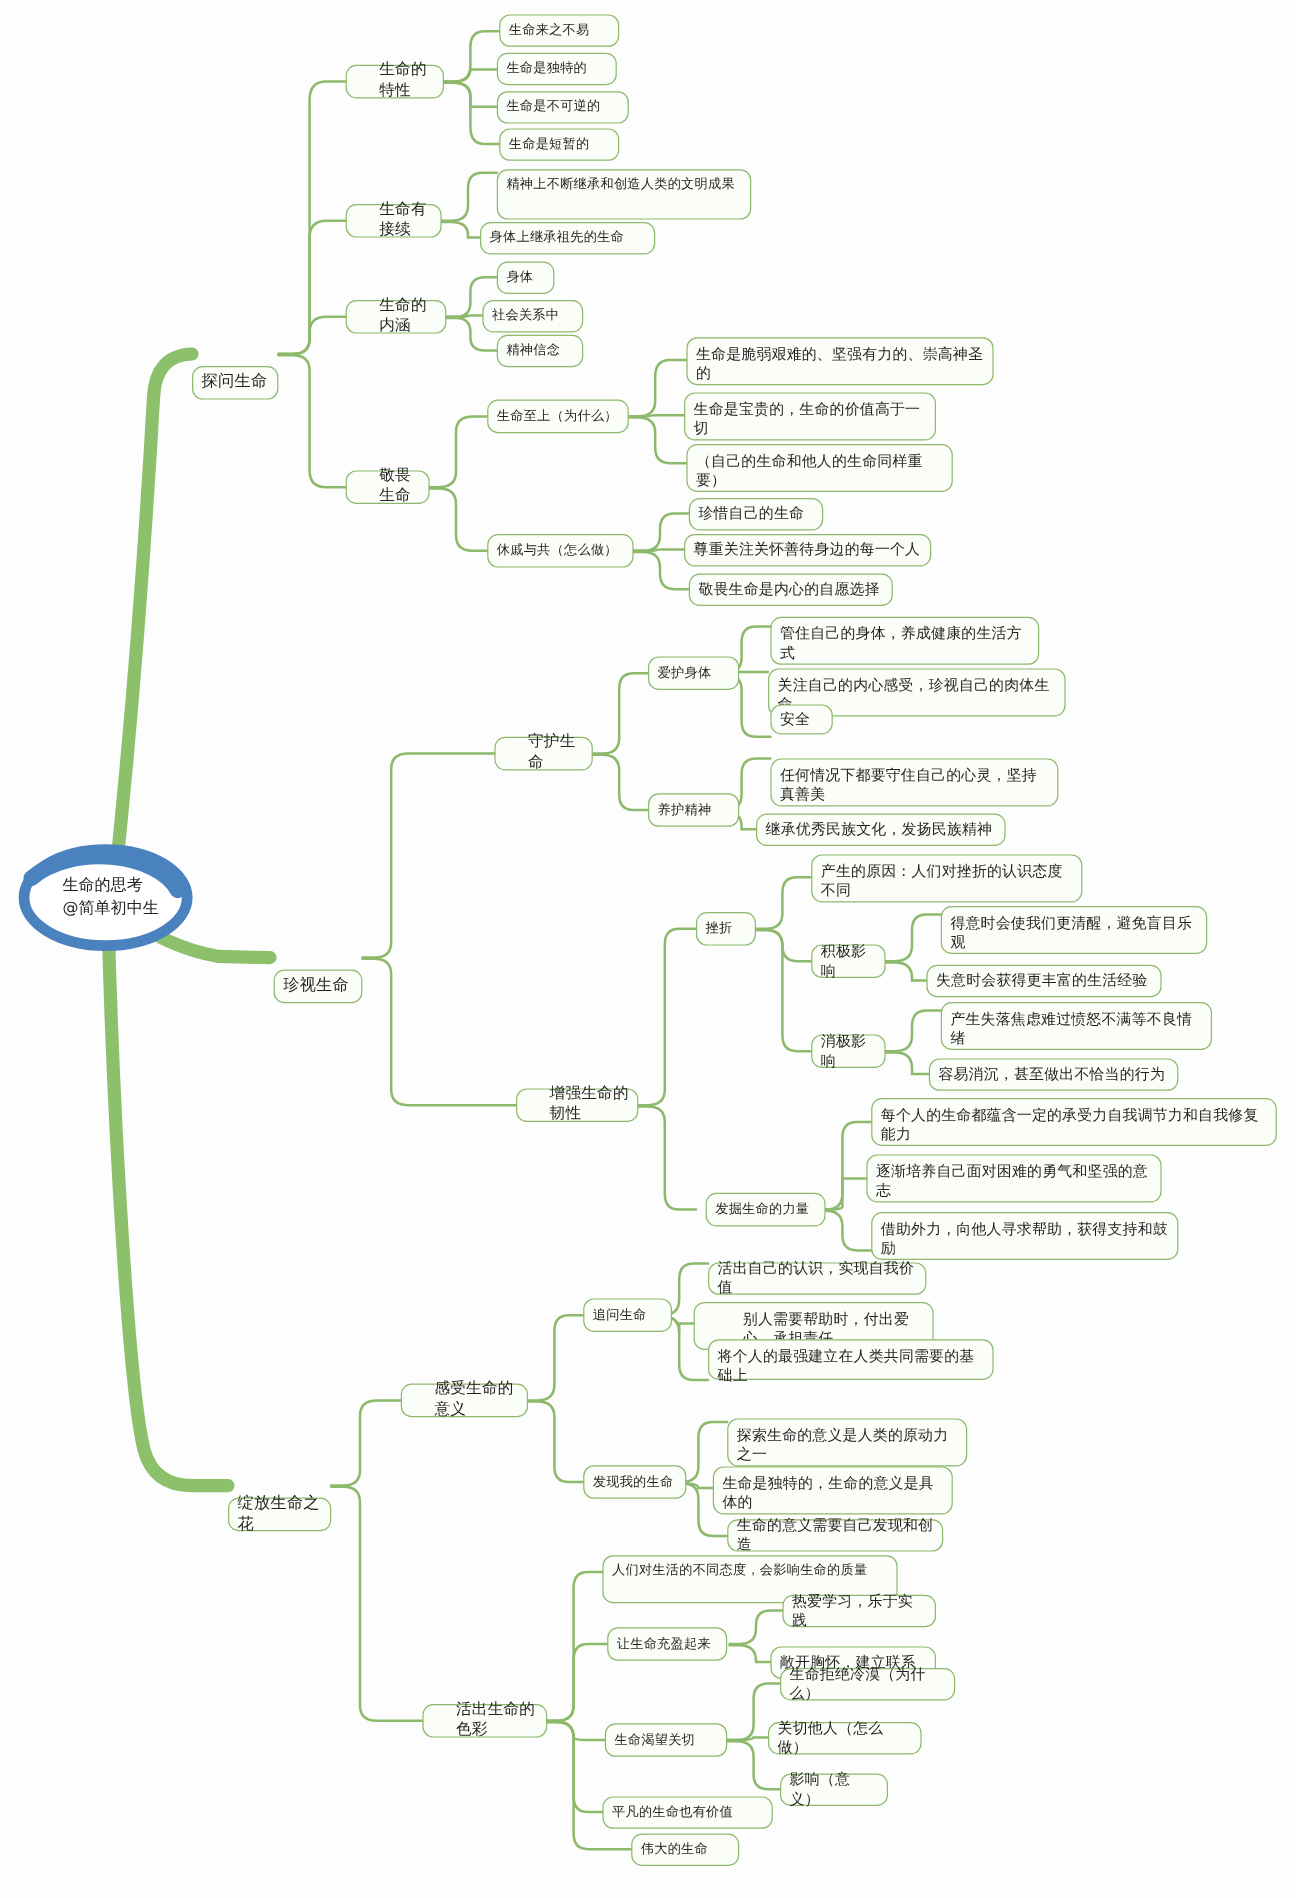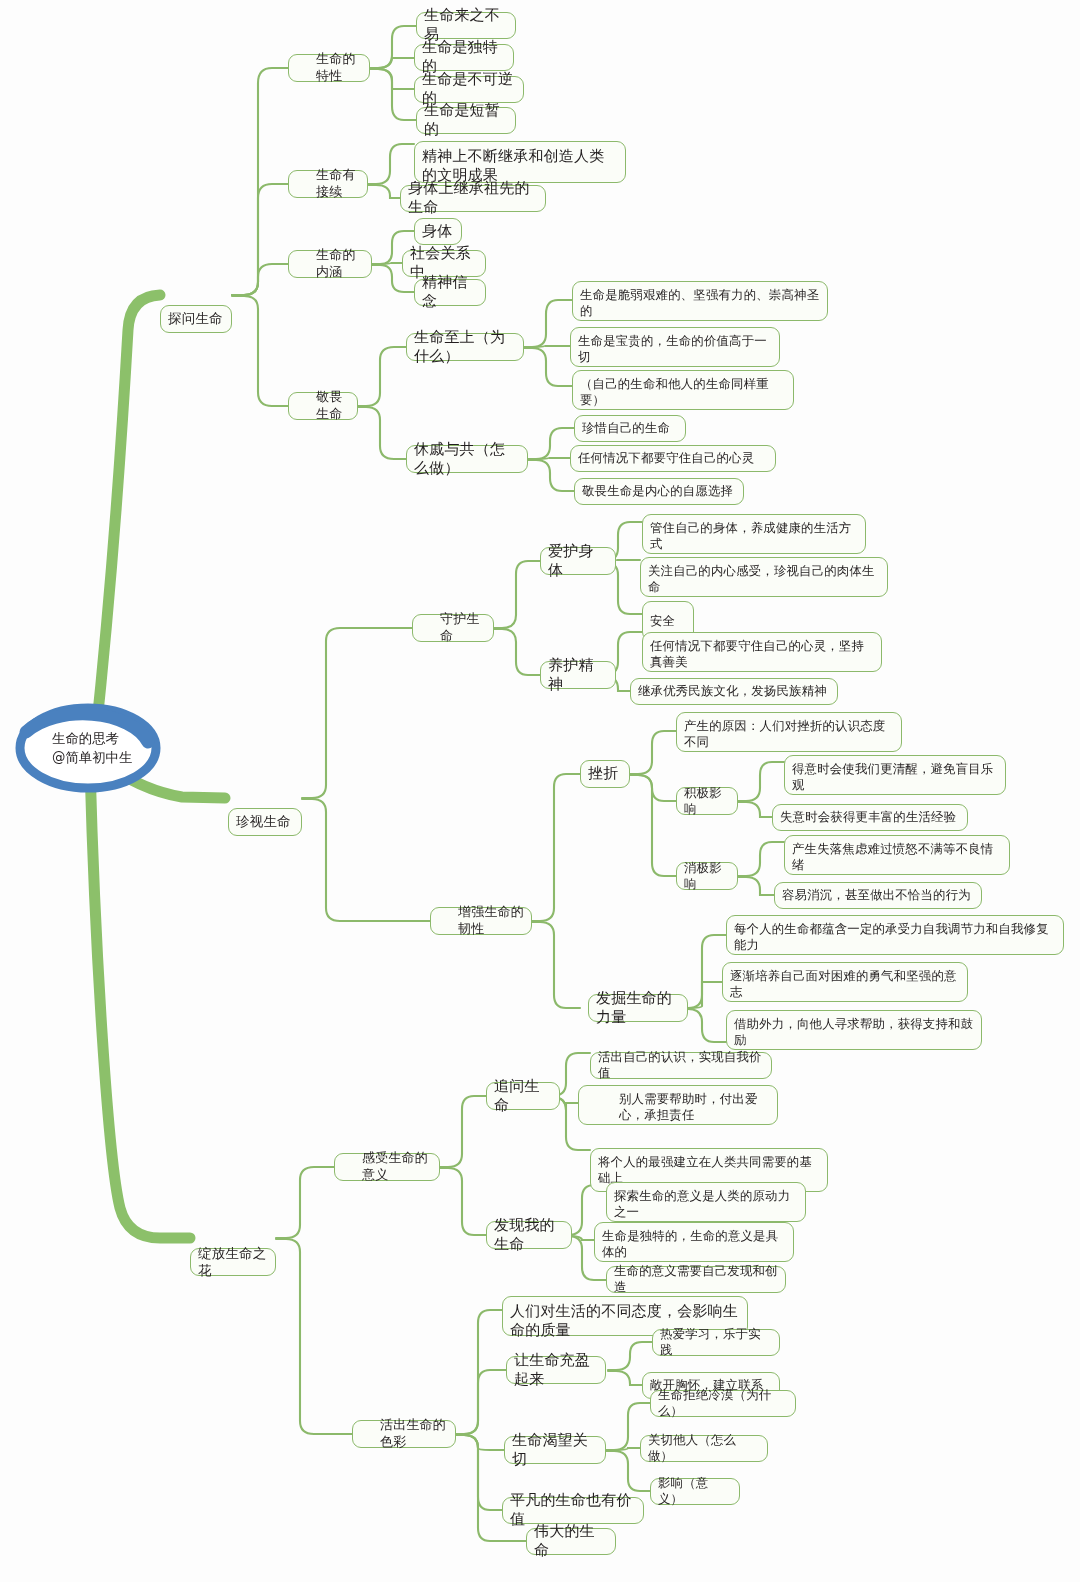--- a/index.html
+++ b/index.html
@@ -21,21 +21,21 @@
     color:#231f20;
     display:flex;
     align-items:center;
     padding:3px 7px 4px 7px;
     line-height:1.26;
     letter-spacing:0.2px;
     z-index:5;
   }
   .node.lvl1{font-size:13.5px;margin-top:24px;}
   .node.lvl2{font-size:13px;padding-left:27px;}
-  .node.lvl3{font-size:15px;}
+  .node.lvl3{font-size:11px;}
   .node.lvl4{font-size:12.4px;}
   .wrap{align-items:flex-start;padding-top:5px;}
   .root{
     position:absolute;
     z-index:6;
     display:flex;
     flex-direction:column;
     justify-content:center;
     padding-left:30px;
     box-sizing:border-box;
@@ -174,31 +174,31 @@
 
   <div class="node lvl2" style="left:288px;top:392px;width:70px;height:28px;">敬畏生命</div>
 
   <div class="node lvl3" style="left:406px;top:333px;width:118px;height:28px;">生命至上（为什么）</div>
   <div class="node lvl4 wrap" style="left:572px;top:281px;width:256px;height:40px;">生命是脆弱艰难的、坚强有力的、崇高神圣的</div>
   <div class="node lvl4 wrap" style="left:570px;top:327px;width:210px;height:40px;">生命是宝贵的，生命的价值高于一切</div>
   <div class="node lvl4 wrap" style="left:572px;top:370px;width:222px;height:40px;">（自己的生命和他人的生命同样重要）</div>
 
   <div class="node lvl3" style="left:406px;top:445px;width:122px;height:28px;">休戚与共（怎么做）</div>
   <div class="node lvl4" style="left:574px;top:415px;width:112px;height:27px;">珍惜自己的生命</div>
-  <div class="node lvl4" style="left:570px;top:445px;width:206px;height:27px;">任何情况下都要守住自己的心灵</div>
+  <div class="node lvl4" style="left:570px;top:445px;width:206px;height:27px;">尊重关注关怀善待身边的每一个人</div>
   <div class="node lvl4" style="left:574px;top:478px;width:170px;height:27px;">敬畏生命是内心的自愿选择</div>
 
   <div class="node lvl1" style="left:228px;top:784px;width:74px;height:28px;">珍视生命</div>
 
   <div class="node lvl2" style="left:412px;top:614px;width:82px;height:28px;">守护生命</div>
 
   <div class="node lvl3" style="left:540px;top:547px;width:76px;height:28px;">爱护身体</div>
   <div class="node lvl4 wrap" style="left:640px;top:557px;width:248px;height:40px;">关注自己的内心感受，珍视自己的肉体生命</div>
   <div class="node lvl4 wrap" style="left:642px;top:514px;width:224px;height:40px;">管住自己的身体，养成健康的生活方式</div>
-  <div class="node lvl4" style="left:642px;top:601px;width:52px;height:40px;">安全</div>
+  <div class="node lvl4" style="left:642px;top:587px;width:52px;height:25px;">安全</div>
 
   <div class="node lvl3" style="left:540px;top:661px;width:76px;height:28px;">养护精神</div>
   <div class="node lvl4 wrap" style="left:642px;top:632px;width:240px;height:40px;">任何情况下都要守住自己的心灵，坚持真善美</div>
   <div class="node lvl4" style="left:630px;top:678px;width:208px;height:27px;">继承优秀民族文化，发扬民族精神</div>
 
   <div class="node lvl2" style="left:430px;top:907px;width:102px;height:28px;">增强生命的韧性</div>
 
   <div class="node lvl3" style="left:580px;top:760px;width:50px;height:28px;">挫折</div>
   <div class="node lvl4 wrap" style="left:676px;top:712px;width:226px;height:40px;">产生的原因：人们对挫折的认识态度不同</div>
 
@@ -215,21 +215,21 @@
   <div class="node lvl4 wrap" style="left:722px;top:962px;width:246px;height:40px;">逐渐培养自己面对困难的勇气和坚强的意志</div>
   <div class="node lvl4 wrap" style="left:726px;top:1010px;width:256px;height:40px;">借助外力，向他人寻求帮助，获得支持和鼓励</div>
 
   <div class="node lvl1" style="left:190px;top:1224px;width:86px;height:28px;">绽放生命之花</div>
 
   <div class="node lvl2" style="left:334px;top:1153px;width:106px;height:28px;">感受生命的意义</div>
 
   <div class="node lvl3" style="left:486px;top:1082px;width:74px;height:28px;">追问生命</div>
   <div class="node lvl4" style="left:590px;top:1052px;width:182px;height:27px;">活出自己的认识，实现自我价值</div>
   <div class="node lvl4 wrap" style="left:578px;top:1085px;width:200px;height:40px;padding-left:40px;">别人需要帮助时，付出爱心，承担责任</div>
-  <div class="node lvl4 wrap" style="left:590px;top:1148px;width:238px;height:44px;">将个人的最强建立在人类共同需要的基础上</div>
+  <div class="node lvl4 wrap" style="left:590px;top:1116px;width:238px;height:34px;">将个人的最强建立在人类共同需要的基础上</div>
 
   <div class="node lvl3" style="left:486px;top:1221px;width:86px;height:28px;">发现我的生命</div>
   <div class="node lvl4 wrap" style="left:606px;top:1182px;width:200px;height:40px;">探索生命的意义是人类的原动力之一</div>
   <div class="node lvl4 wrap" style="left:594px;top:1222px;width:200px;height:40px;">生命是独特的，生命的意义是具体的</div>
   <div class="node lvl4" style="left:606px;top:1266px;width:180px;height:27px;">生命的意义需要自己发现和创造</div>
 
   <div class="node lvl2" style="left:352px;top:1420px;width:104px;height:28px;">活出生命的色彩</div>
 
   <div class="node lvl3 wrap" style="left:502px;top:1296px;width:246px;height:40px;">人们对生活的不同态度，会影响生命的质量</div>
 

